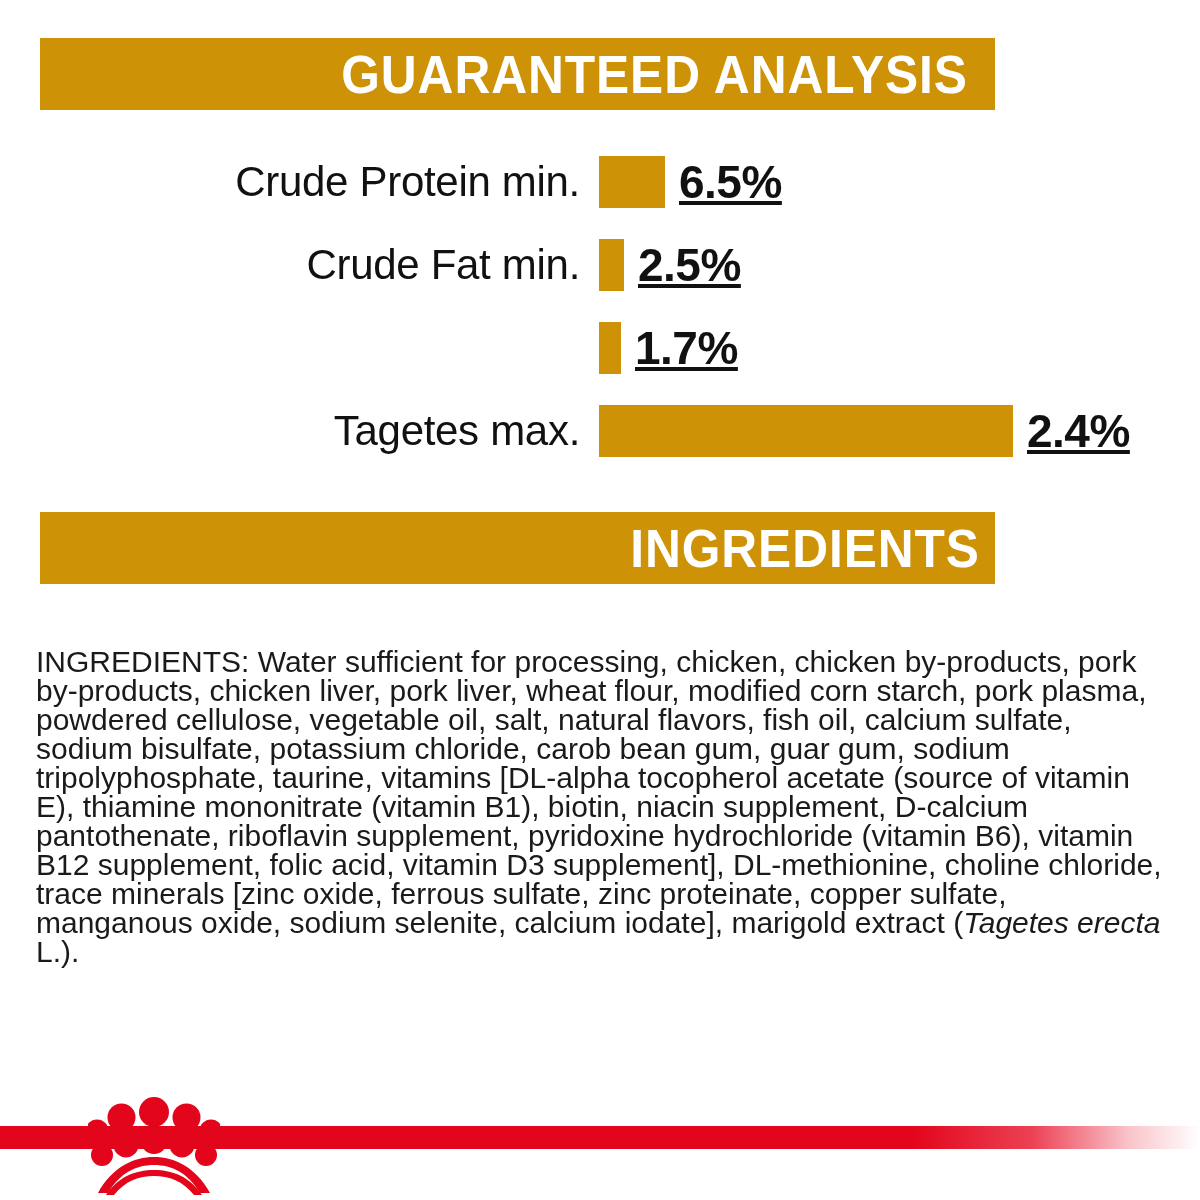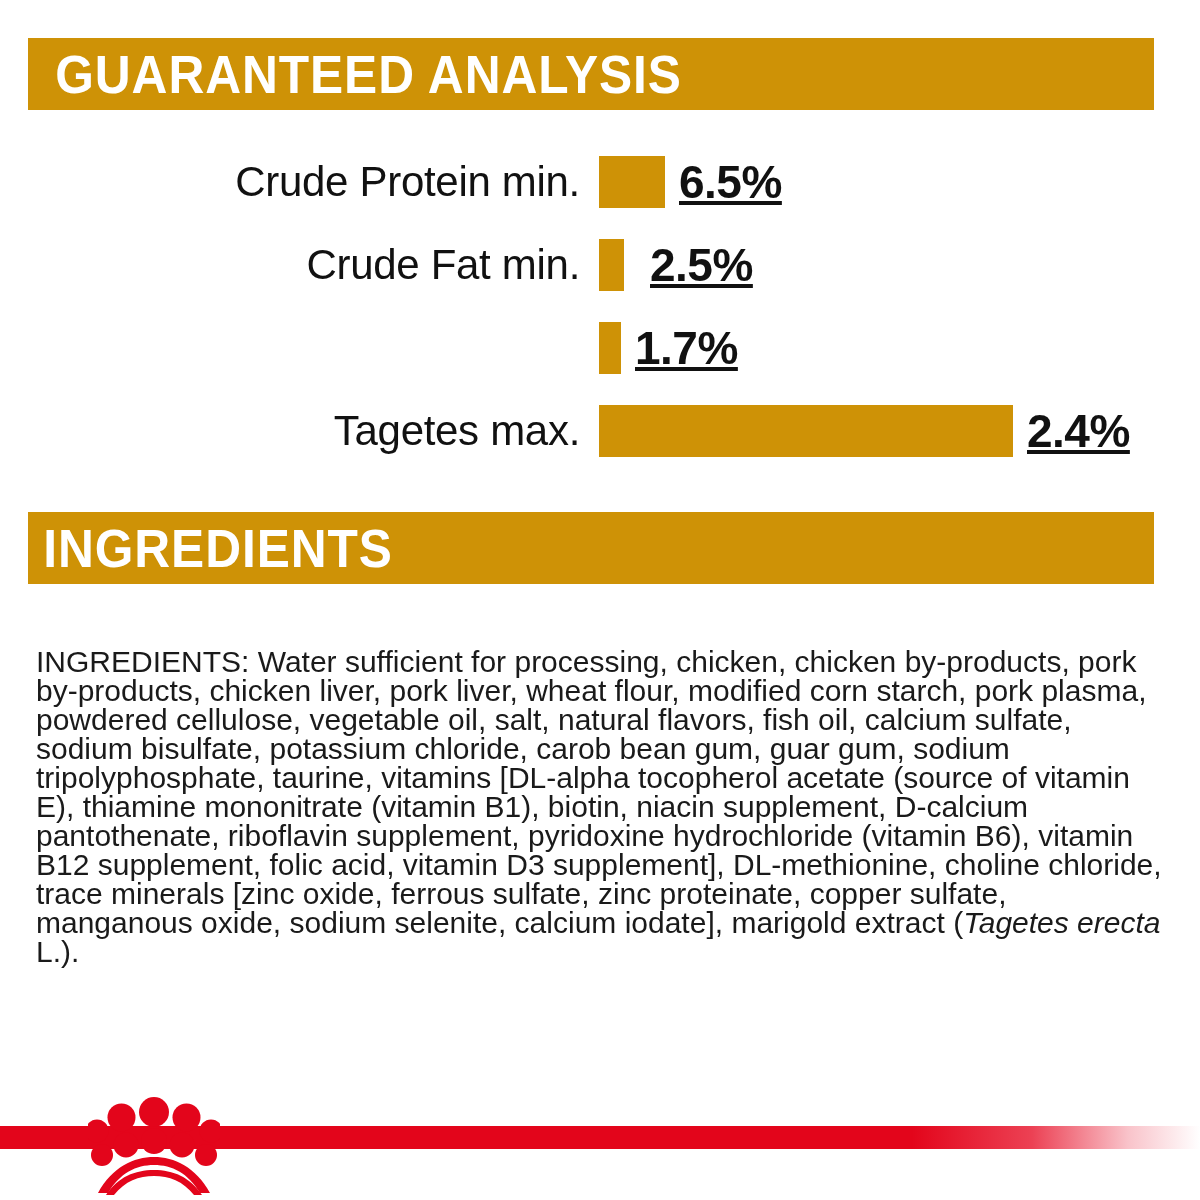--- a/index.html
+++ b/index.html
@@ -12,27 +12,27 @@
     height: 1200px;
     position: relative;
     overflow: hidden;
     font-family: "Liberation Sans", sans-serif;
     -webkit-font-smoothing: antialiased;
   }
 
   
   .section-header {
     position: absolute;
-    left: 28px;
-    width: 1126px;
+    left: 40px;
+    width: 955px;
     height: 72px;
     background: #CE9206;
     display: flex;
     align-items: center;
-    justify-content: flex-start;
+    justify-content: flex-end;
   }
   .section-header .section-title {
     color: #ffffff;
     font-family: "Liberation Sans Narrow", "Liberation Sans", sans-serif;
     font-weight: bold;
     font-size: 54px;
     letter-spacing: 1px;
     line-height: 1;
     transform: scaleX(0.92);
   }
@@ -131,21 +131,21 @@
 
 <div id="ga-rows">
     <div class="ga-row">
       <div class="ga-label">Crude Protein min.</div>
       <div class="ga-bar" style="width: 66px;"></div>
       <div class="ga-value" style="left: 679px;">6.5%</div>
     </div>
     <div class="ga-row">
       <div class="ga-label">Crude Fat min.</div>
       <div class="ga-bar" style="width: 25px;"></div>
-      <div class="ga-value" style="left: 638px; margin-left: 12px;">2.5%</div>
+      <div class="ga-value" style="left: 638px;">2.5%</div>
     </div>
     <div class="ga-row">
       <div class="ga-bar" style="width: 22px;"></div>
       <div class="ga-value" style="left: 635px;">1.7%</div>
     </div>
     <div class="ga-row">
       <div class="ga-label">Tagetes max.</div>
       <div class="ga-bar" style="width: 414px;"></div>
       <div class="ga-value" style="left: 1027px;">2.4%</div>
     </div>

